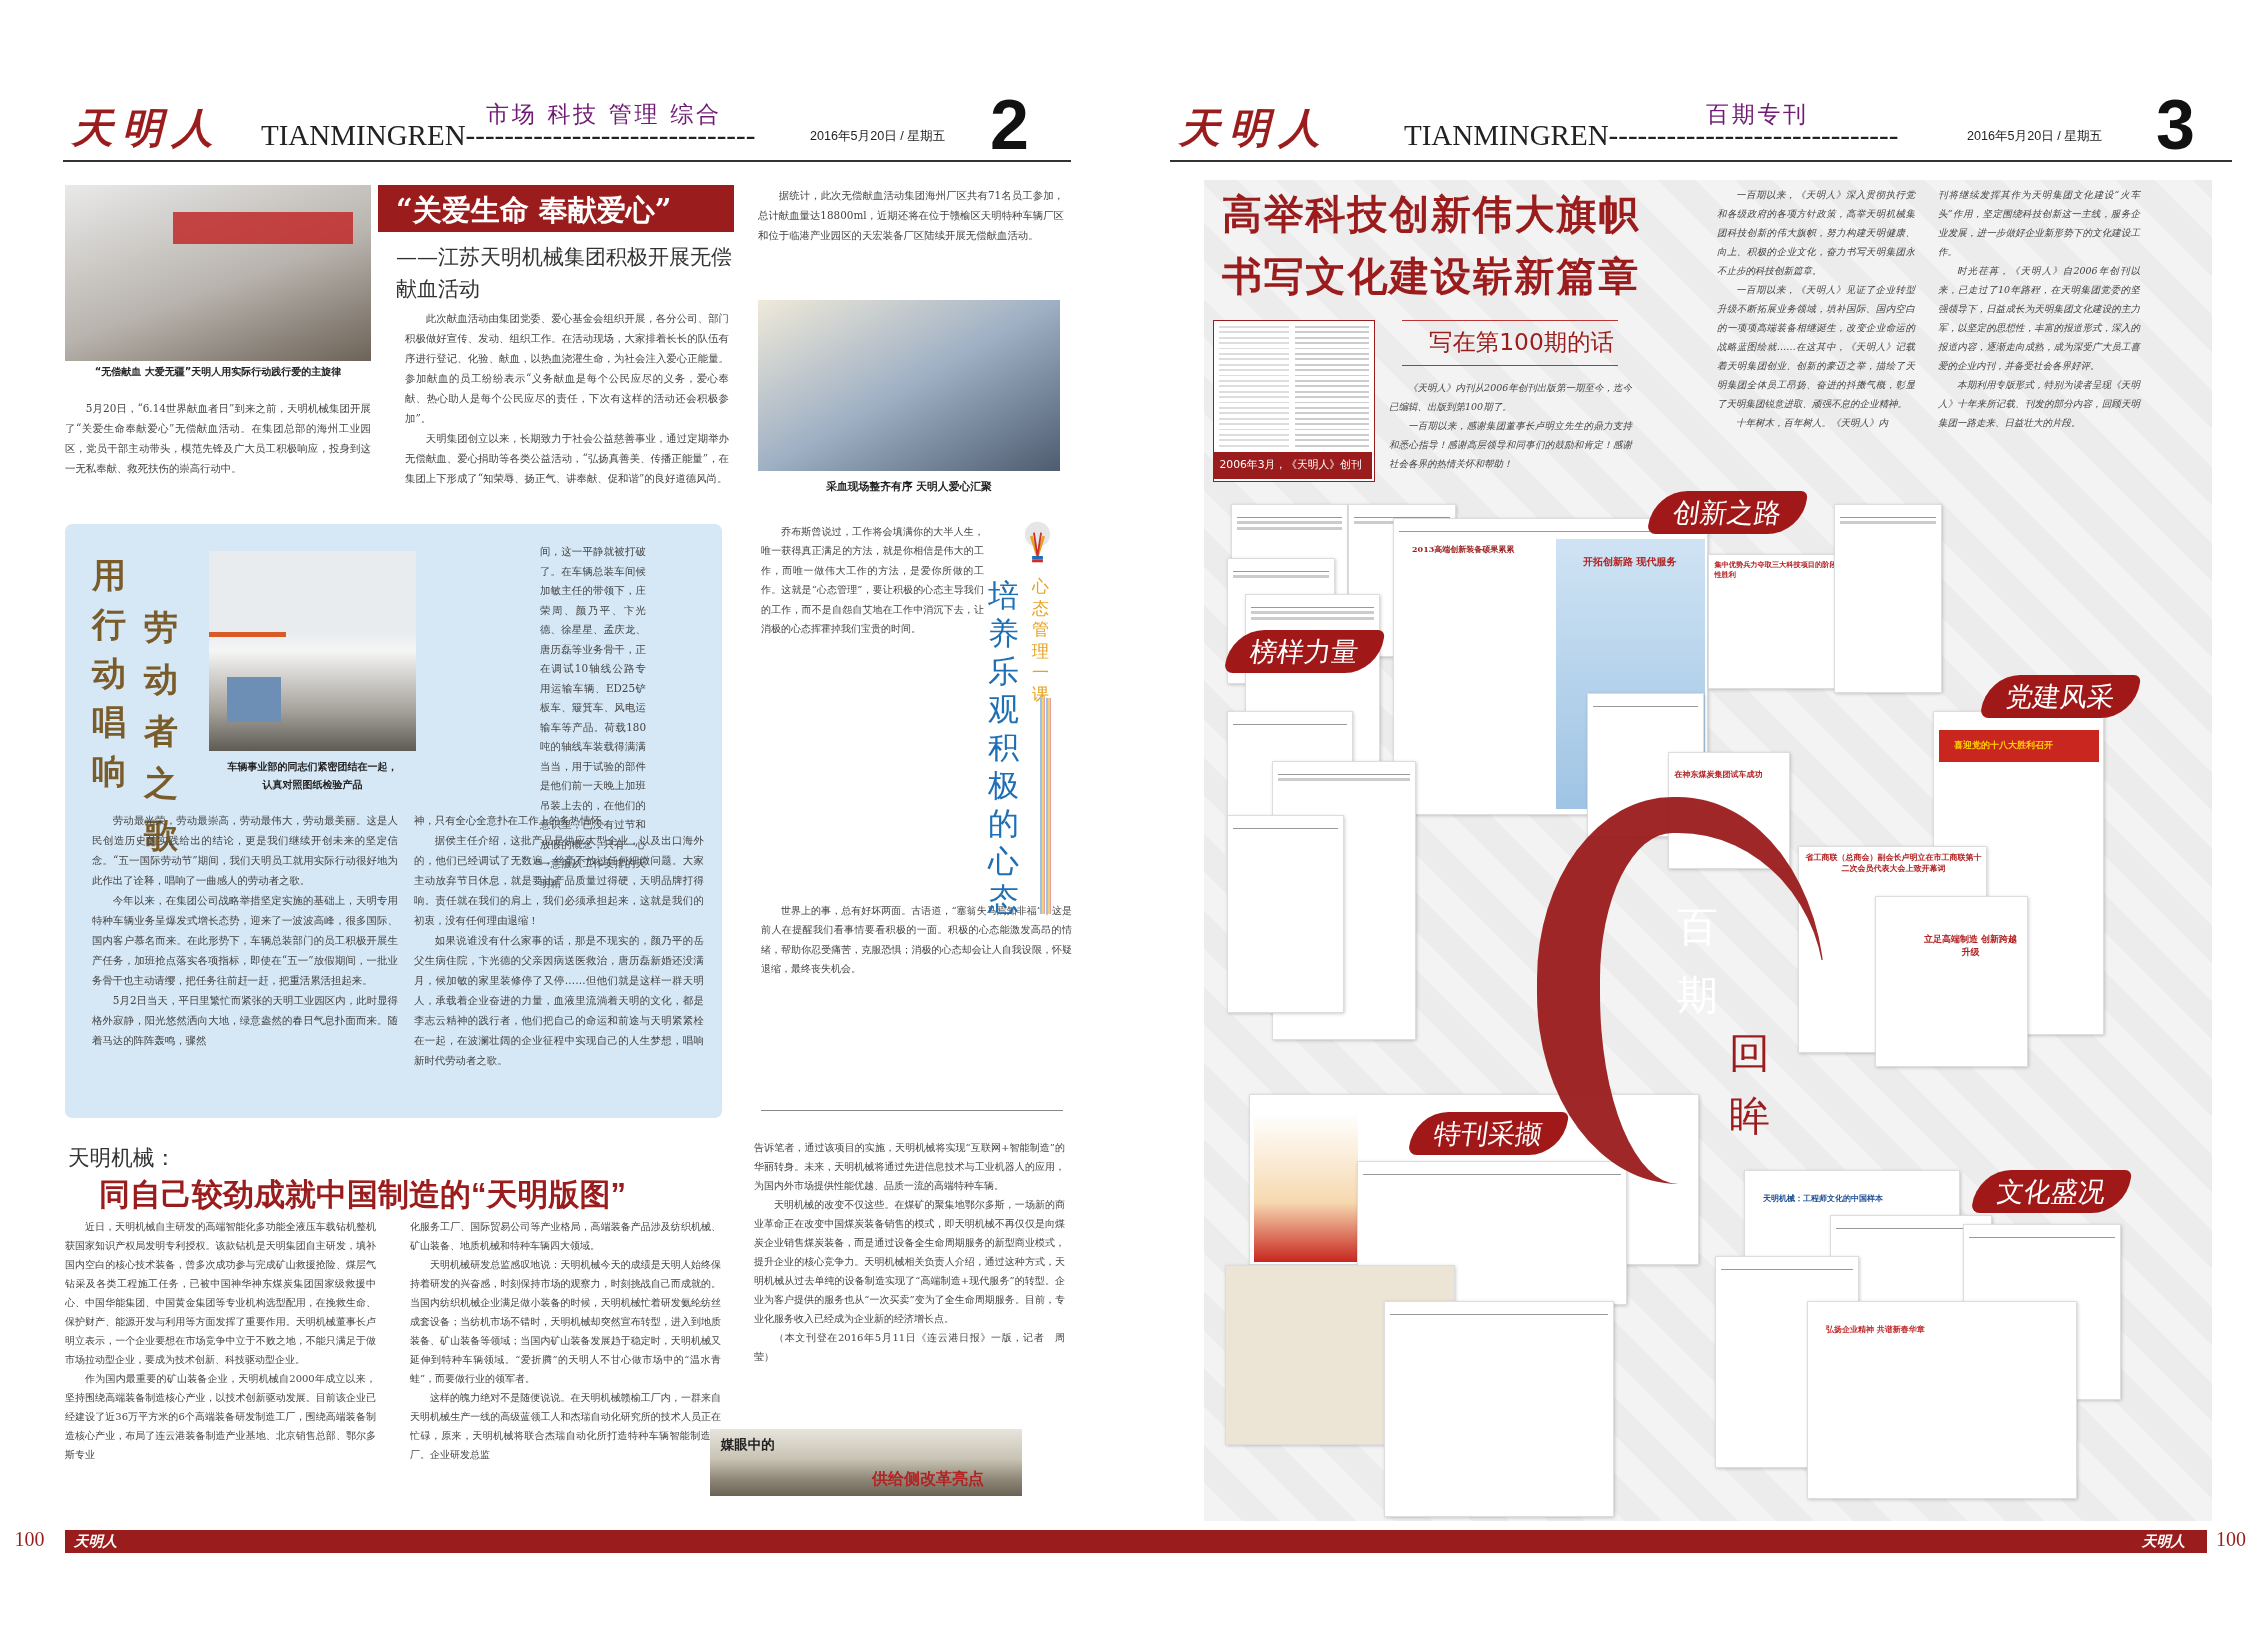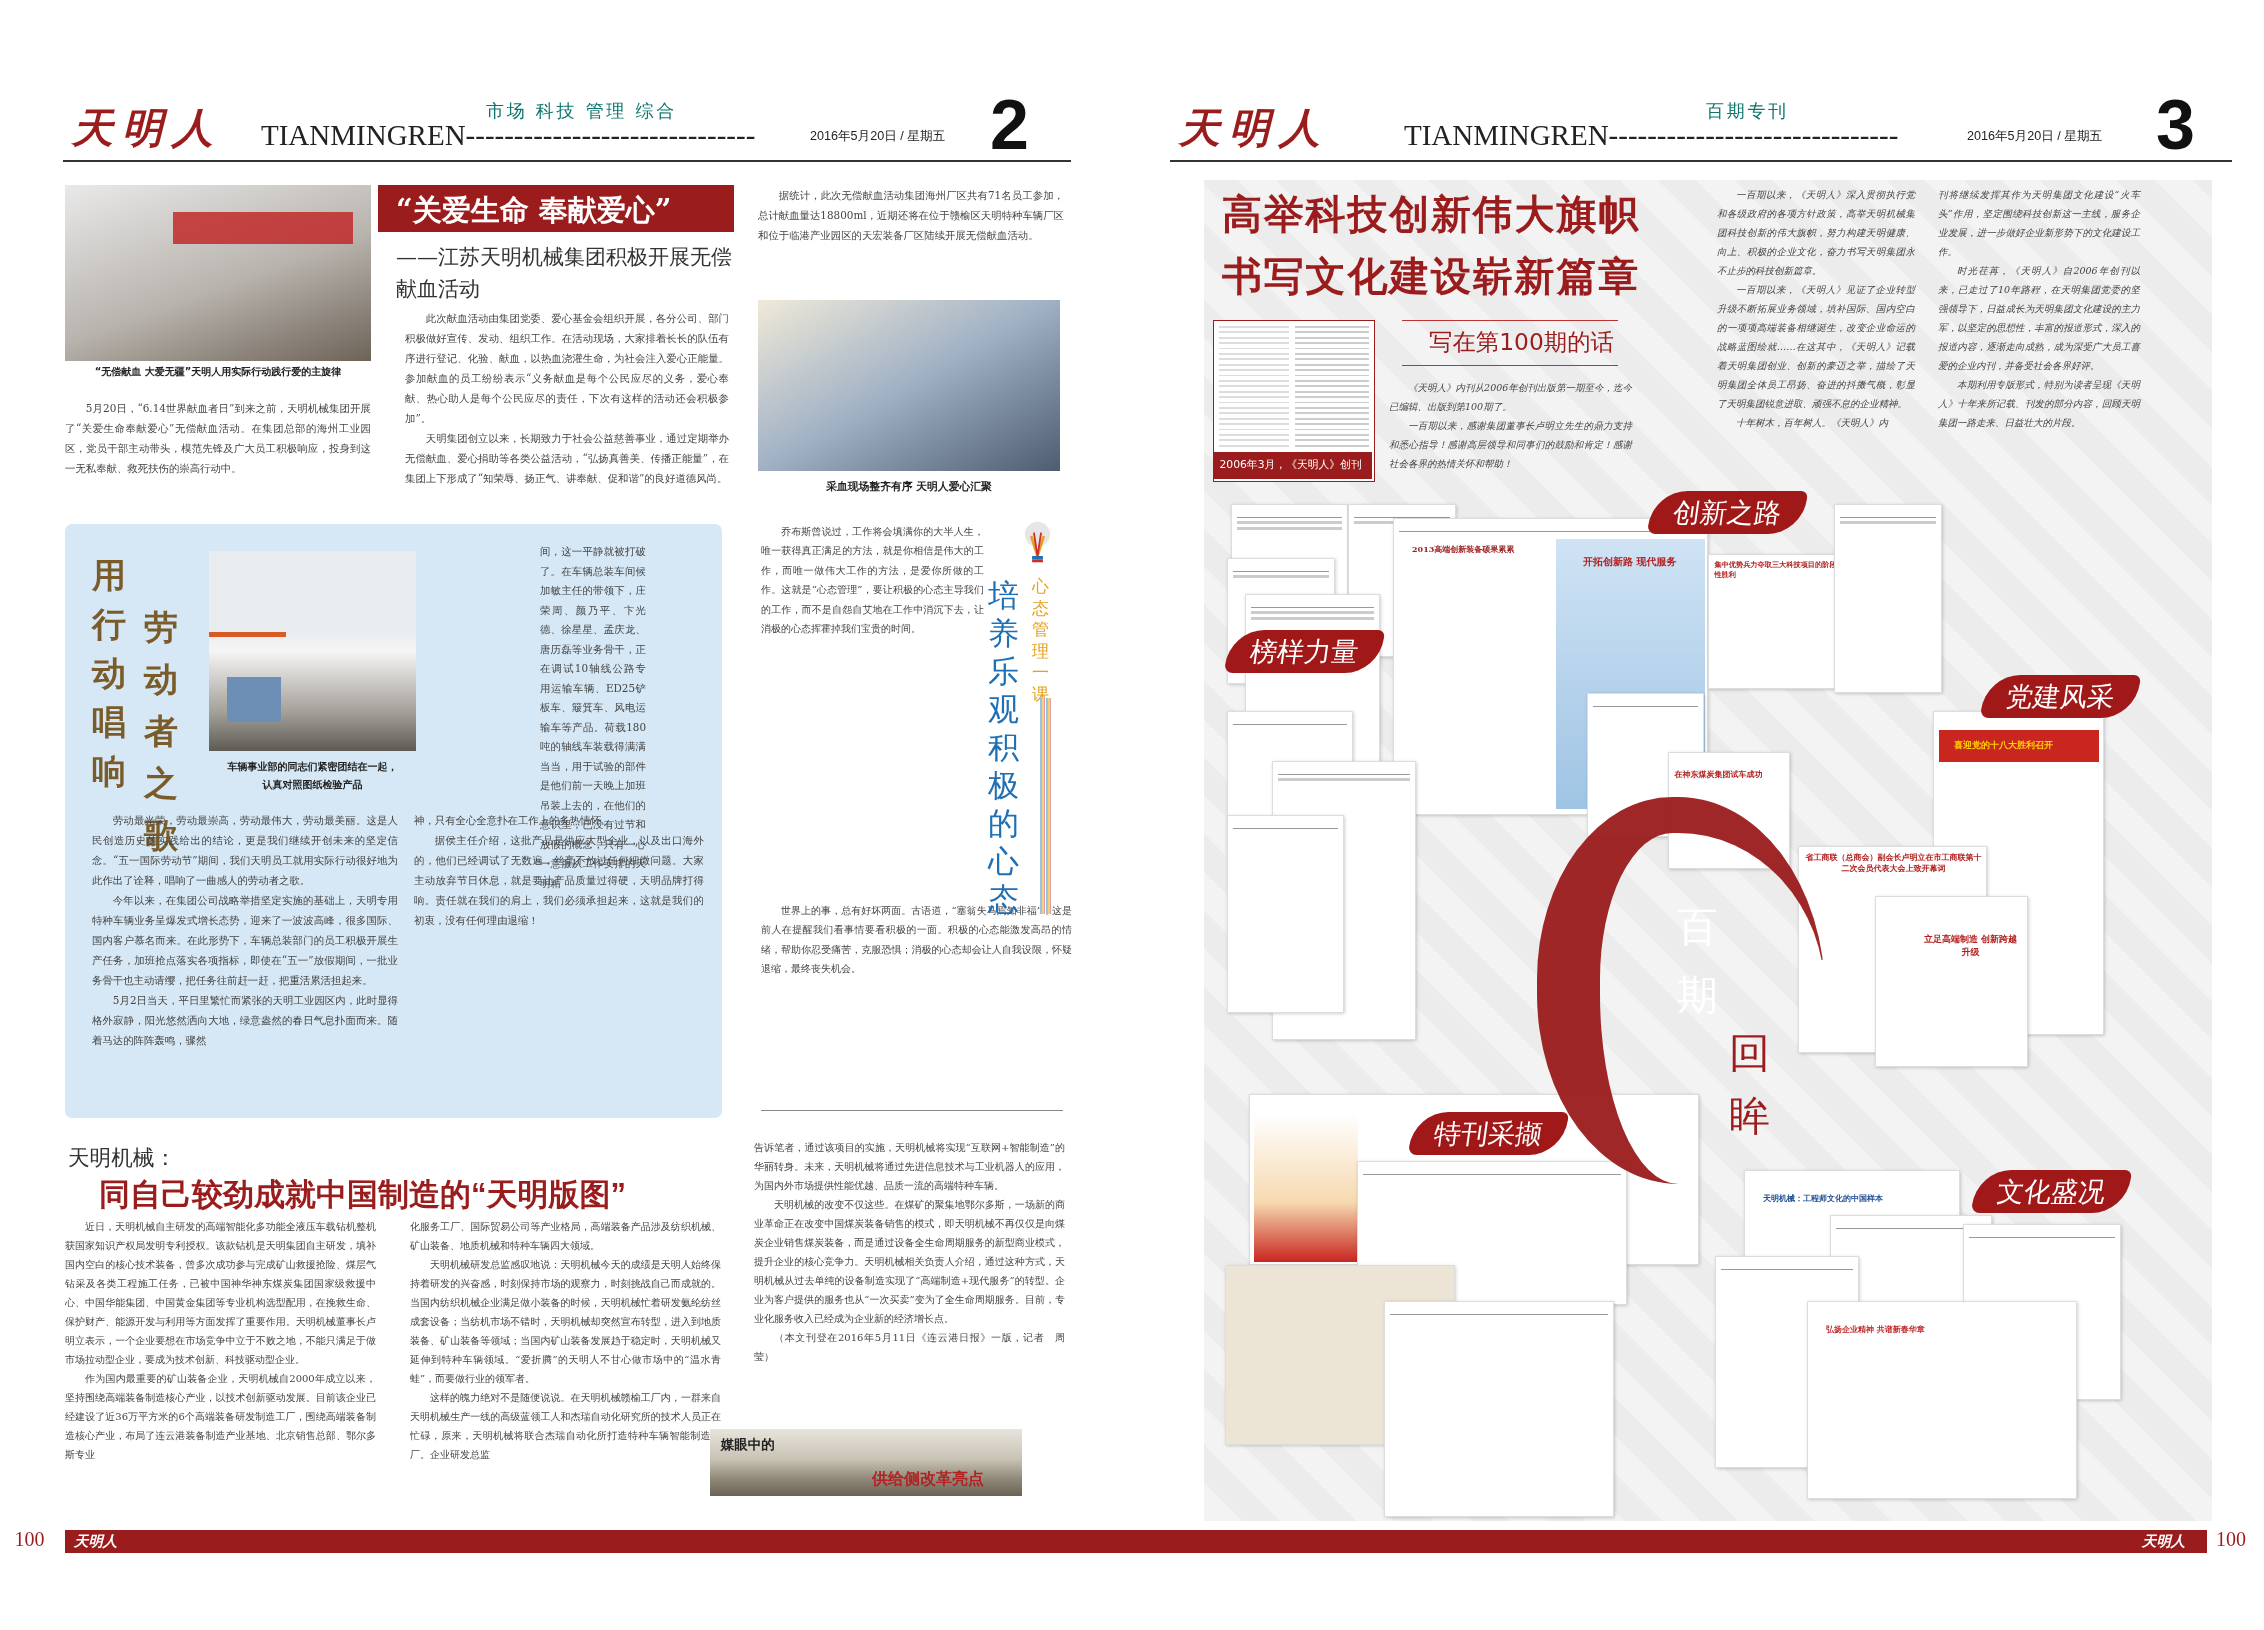--- a/index.html
+++ b/index.html
@@ -1,20 +1,20 @@
 <!DOCTYPE html>
 <html style="font-size:14.4px"><head>
 <meta charset="utf-8">
 <style>
 *{box-sizing:border-box;margin:0;padding:0}
 body{width:2265px;height:1630px;background:#fff;font-family:"DejaVu Serif",serif;color:#333;position:relative;overflow:hidden}
 .abs{position:absolute}
 .masthead-logo{font-family:"DejaVu Serif",serif;font-weight:bold;color:#9b1c1c;font-size:41px;letter-spacing:9px;font-style:italic}
 .masthead-en{font-family:"Liberation Serif",serif;font-size:29px;color:#222;white-space:nowrap}
-.masthead-sec{font-family:"DejaVu Sans",sans-serif;font-size:18px;color:#0f766e;letter-spacing:2.7px}
+.masthead-sec{font-family:"DejaVu Sans",sans-serif;font-size:23px;color:#701a75;letter-spacing:2.7px}
 .masthead-date{font-family:"Liberation Sans",sans-serif;font-size:12.6px;color:#222}
 .masthead-num{font-family:"Liberation Sans",sans-serif;font-weight:bold;font-size:70px;color:#111;line-height:1}
 .rule{height:1.8px;background:#333}
 .body-text{font-size:10.4px;line-height:20px;color:#444;text-align:justify}
 .body-text p{text-indent:2em}
 .caption{font-family:"DejaVu Sans",sans-serif;font-size:10.8px;color:#222;text-align:center;font-weight:bold}
 .photo{background:linear-gradient(135deg,#c9cfd6,#8a949e 60%,#5b636b)}
 .redbg{background:#9b1c1c}
 .collage-page{position:absolute;background:#fff;border:0.9px solid #ddd;box-shadow:0.9px 0.9px 3.6px rgba(0,0,0,.25)}
 .collage-page .hd{height:9px;border-bottom:0.9px solid #999;margin:3.6px 5.4px}
@@ -68,20 +68,21 @@
     <div class="abs caption" style="left:144px;top:254px;width:207px;font-size:10px">认真对照图纸检验产品</div>
     <div class="abs body-text" style="left:475px;top:18px;width:106px;font-size:10.4px;line-height:19.5px">间，这一平静就被打破了。在车辆总装车间候加敏主任的带领下，庄荣周、颜乃平、卞光德、徐星星、孟庆龙、唐历磊等业务骨干，正在调试10轴线公路专用运输车辆、ED25铲板车、簸箕车、风电运输车等产品。荷载180吨的轴线车装载得满满当当，用于试验的部件是他们前一天晚上加班吊装上去的，在他们的意识里，已没有过节和放假的概念，只有一心一意服从工作安排的天明精</div>
     <div class="abs body-text" style="left:27px;top:286px;width:306px">
       <p>劳动最光荣，劳动最崇高，劳动最伟大，劳动最美丽。这是人民创造历史的实践给出的结论，更是我们继续开创未来的坚定信念。“五一国际劳动节”期间，我们天明员工就用实际行动很好地为此作出了诠释，唱响了一曲感人的劳动者之歌。</p>
       <p>今年以来，在集团公司战略举措坚定实施的基础上，天明专用特种车辆业务呈爆发式增长态势，迎来了一波波高峰，很多国际、国内客户慕名而来。在此形势下，车辆总装部门的员工积极开展生产任务，加班抢点落实各项指标，即使在“五一”放假期间，一批业务骨干也主动请缨，把任务往前赶一赶，把重活累活担起来。</p>
       <p>5月2日当天，平日里繁忙而紧张的天明工业园区内，此时显得格外寂静，阳光悠然洒向大地，绿意盎然的春日气息扑面而来。随着马达的阵阵轰鸣，骤然</p>
     </div>
     <div class="abs body-text" style="left:333px;top:286px;width:306px;padding-left:16px">
       <p style="text-indent:0">神，只有全心全意扑在工作上的炙热情怀。</p>
       <p>据侯主任介绍，这批产品是供应大型企业，以及出口海外的，他们已经调试了无数遍，丝毫不放过任何细微问题。大家主动放弃节日休息，就是要让产品质量过得硬，天明品牌打得响。责任就在我们的肩上，我们必须承担起来，这就是我们的初衷，没有任何理由退缩！</p>
+      <p>如果说谁没有什么家事的话，那是不现实的，颜乃平的岳父生病住院，卞光德的父亲因病送医救治，唐历磊新婚还没满月，候加敏的家里装修停了又停……但他们就是这样一群天明人，承载着企业奋进的力量，血液里流淌着天明的文化，都是李志云精神的践行者，他们把自己的命运和前途与天明紧紧栓在一起，在波澜壮阔的企业征程中实现自己的人生梦想，唱响新时代劳动者之歌。</p>
     </div>
   </div>
 
   <div>
     <div class="abs body-text" style="left:761px;top:522px;width:223px;font-size:10px;line-height:19.4px">
       <p>乔布斯曾说过，工作将会填满你的大半人生，唯一获得真正满足的方法，就是你相信是伟大的工作，而唯一做伟大工作的方法，是爱你所做的工作。这就是“心态管理”，要让积极的心态主导我们的工作，而不是自怨自艾地在工作中消沉下去，让消极的心态挥霍掉我们宝贵的时间。</p>
     </div>
     <div class="abs body-text" style="left:761px;top:901px;width:311px;font-size:10px;line-height:19.4px">
       <p>世界上的事，总有好坏两面。古语道，“塞翁失马焉知非福”，这是前人在提醒我们看事情要看积极的一面。积极的心态能激发高昂的情绪，帮助你忍受痛苦，克服恐惧；消极的心态却会让人自我设限，怀疑退缩，最终丧失机会。</p>
     </div>

